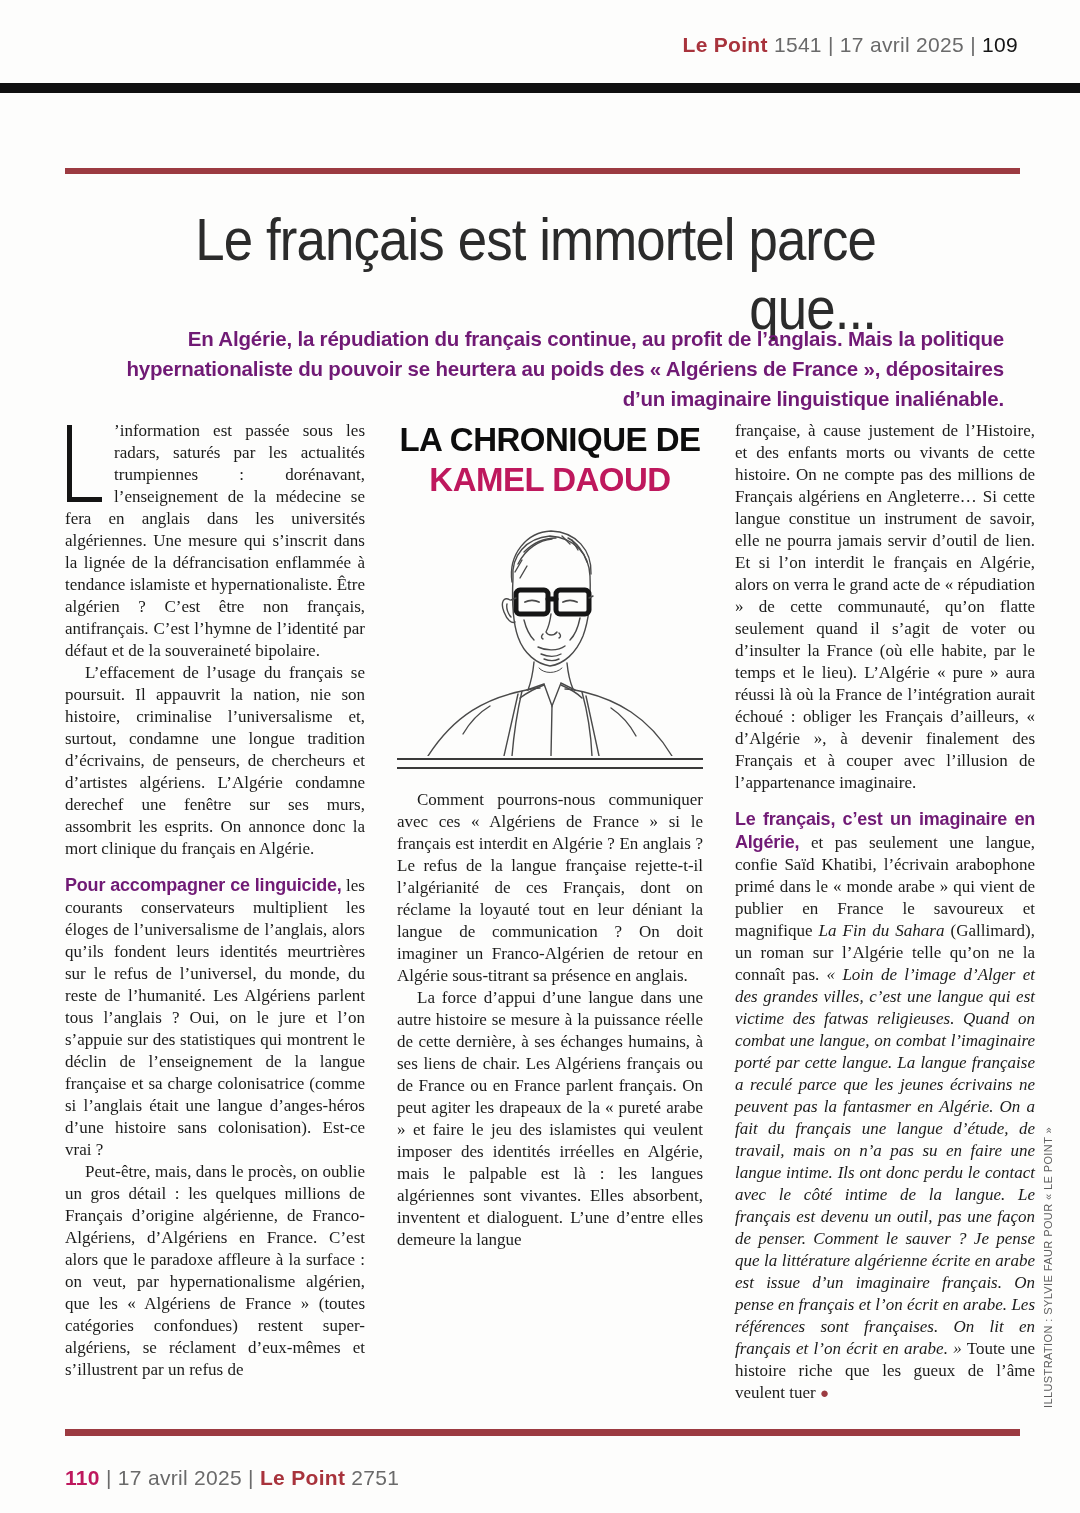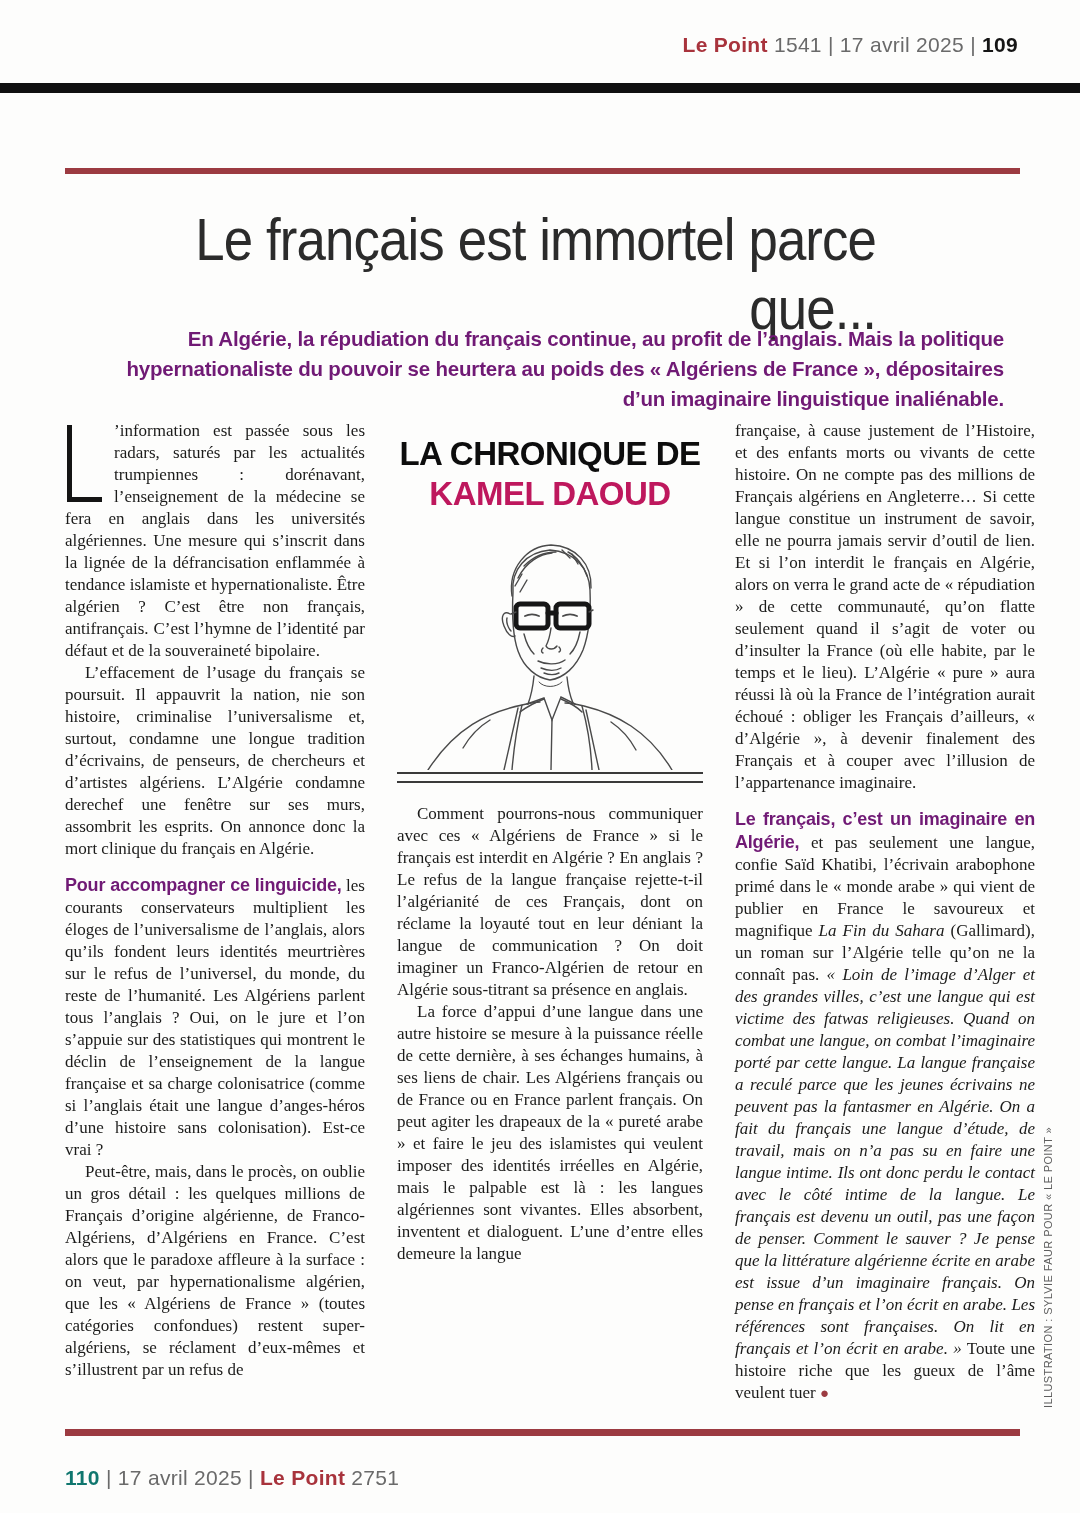--- a/index.html
+++ b/index.html
@@ -8,27 +8,27 @@
     background:#fdfdfc;overflow:hidden;
     font-family:"Liberation Serif","DejaVu Serif",serif;color:#1b1b1a;
   }
   
   .folio-top{
     position:absolute;top:33px;right:62px;
     font-family:"Liberation Sans","DejaVu Sans",sans-serif;
     font-size:21px;color:#6a6a6a;letter-spacing:.3px;
   }
   .folio-top .brand{color:#a8333c;font-weight:bold;}
-  .folio-top .pageno{color:#151515;font-weight:bold;}
+  .folio-top .pageno{color:#151515;font-weight:normal;}
   .folio-bottom{
     position:absolute;top:1466px;left:65px;
     font-family:"Liberation Sans","DejaVu Sans",sans-serif;
     font-size:21px;color:#6a6a6a;letter-spacing:.3px;
   }
-  .folio-bottom .pageno{color:#0f766e;font-weight:bold;}
+  .folio-bottom .pageno{color:#be185d;font-weight:bold;}
   .folio-bottom .brand{color:#a8333c;font-weight:bold;}
   
   .rule-black{position:absolute;top:83px;left:0;width:1080px;height:10px;background:#101010;}
   .rule-red-top{position:absolute;top:168px;left:65px;width:955px;height:6px;background:#9c3b41;}
   .rule-red-bottom{position:absolute;top:1429px;left:65px;width:955px;height:7px;background:#9c3b41;}
   
   .title{
     position:absolute;top:205px;left:0;width:932px;margin:0;text-align:right;
     font-family:"Liberation Sans","DejaVu Sans",sans-serif;font-weight:300;
     font-size:60px;color:#2b2b2b;letter-spacing:-1px;
@@ -55,21 +55,21 @@
   }
   .seg-dot{color:#9c3b41;font-size:15px;}
   .dropcap{
     float:left;width:30px;height:72px;margin:5px 12px 2px 2px;
     border-left:5px solid #141414;border-bottom:5px solid #141414;
   }
   
   .kicker{
     text-align:center;font-family:"Liberation Sans","DejaVu Sans",sans-serif;
     font-weight:bold;font-size:33px;line-height:40px;letter-spacing:-.5px;
-    color:#0d0d0d;margin:14px 0 8px 0;
+    color:#0d0d0d;margin:0 0 8px 0;
   }
   .kicker .author{color:#be185d;}
   .portrait{display:block;margin:0 auto;}
   .double-rule{height:7px;border-top:2px solid #3a3a3a;border-bottom:2px solid #3a3a3a;margin:2px 0 20px 0;}
   
   .credit{
     position:absolute;right:26px;top:1142px;height:266px;
     writing-mode:vertical-rl;transform:rotate(180deg);
     font-family:"Liberation Sans","DejaVu Sans",sans-serif;
     font-size:11px;letter-spacing:.4px;color:#5d5d5d;white-space:nowrap;

